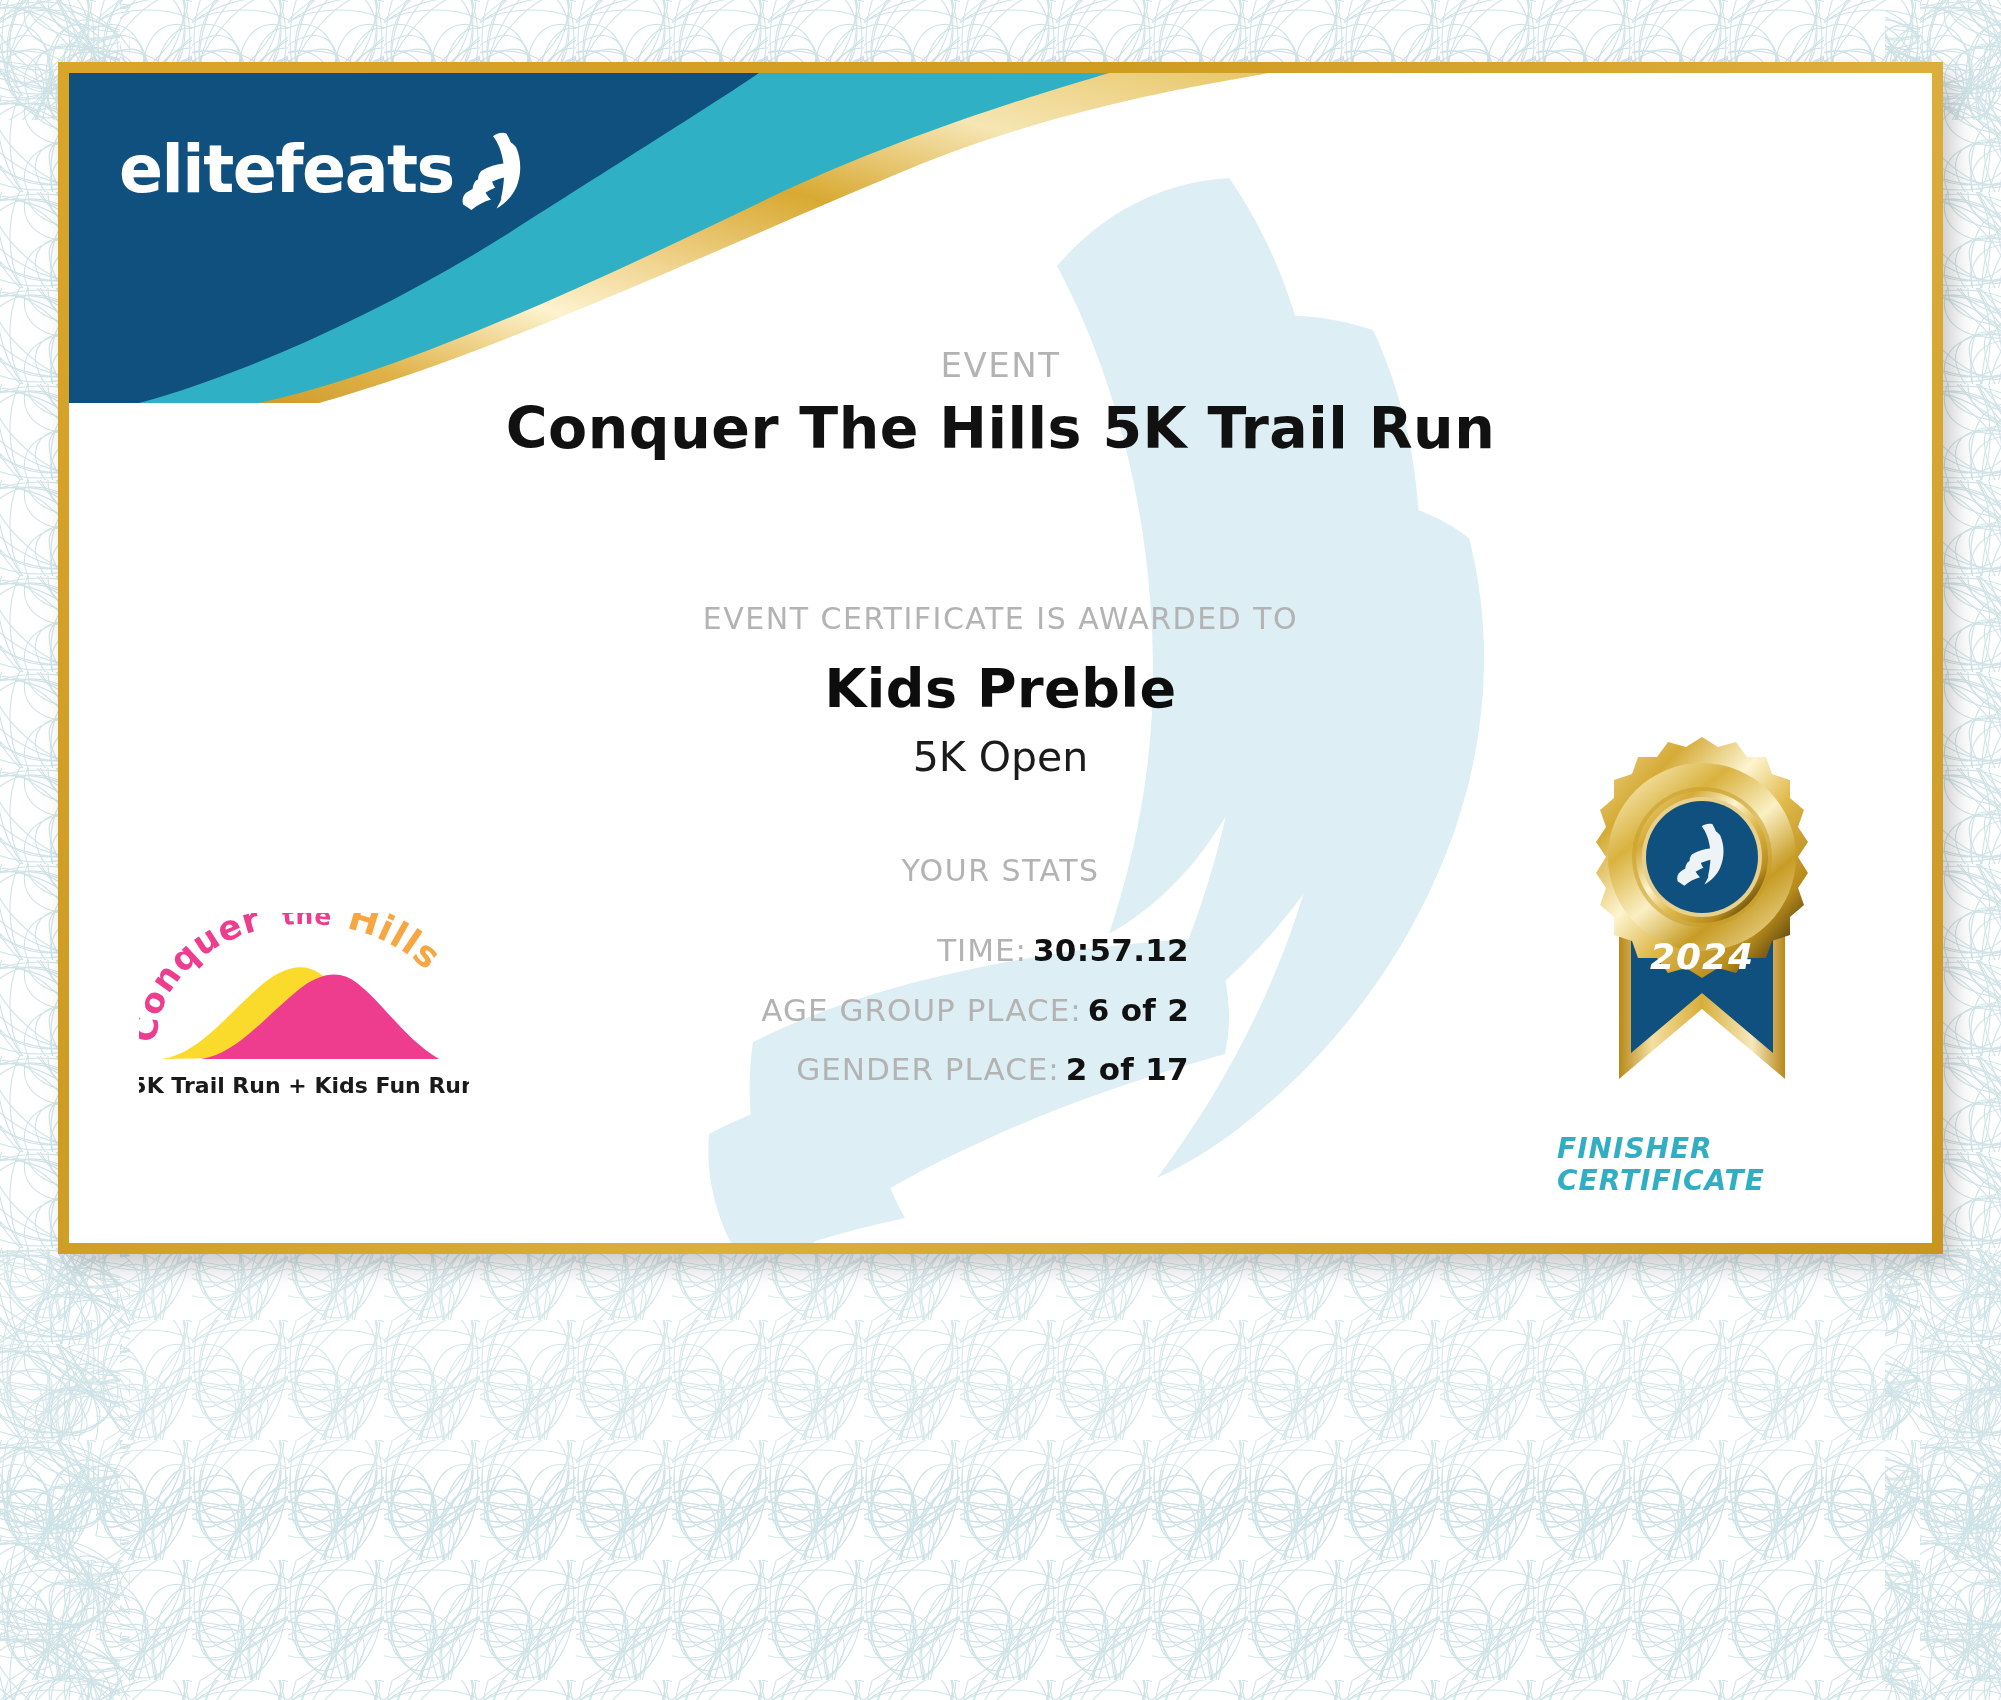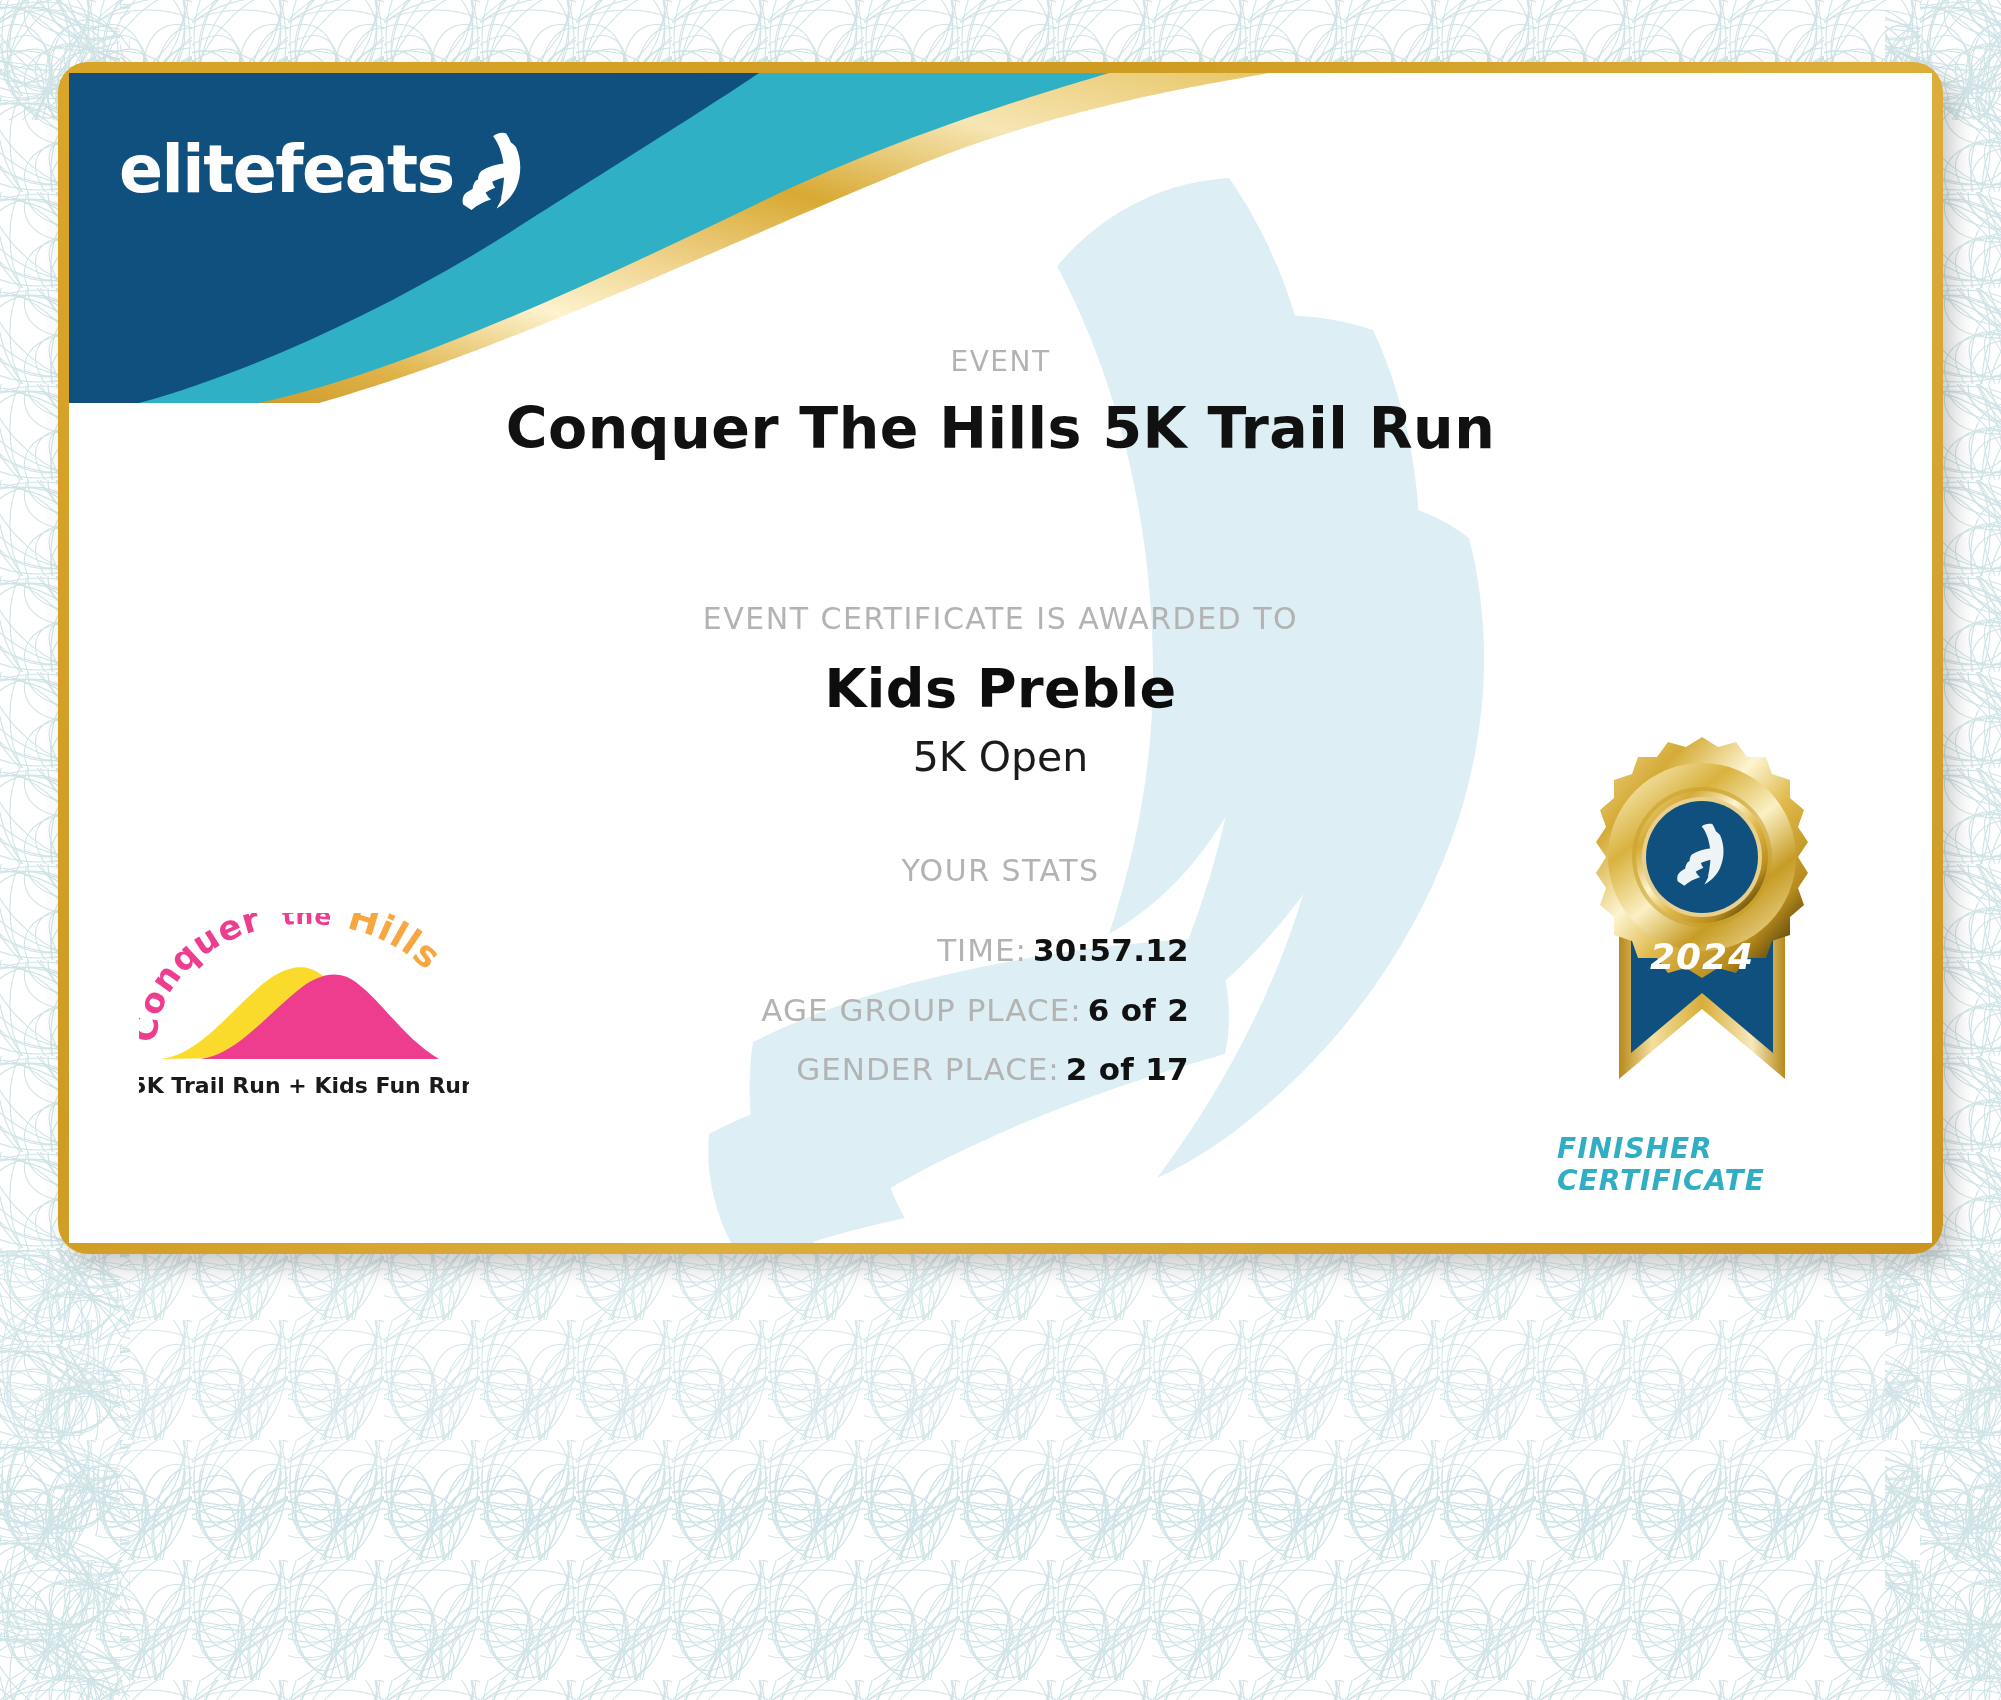--- a/index.html
+++ b/index.html
@@ -31,21 +31,20 @@
   #gold-frame {
     position: absolute;
     left: 58px;
     top: 62px;
     width: 1885px;
     height: 1192px;
     background: linear-gradient(135deg,#d9a62a 0%,#cf9c22 35%,#dcae3c 60%,#c9951f 100%);
     padding: 11px;
     box-shadow: 10px 12px 22px rgba(80,80,80,0.30);
     z-index: 2;
-    border-radius: 30px;
   }
 
   #paper {
     position: relative;
     width: 100%;
     height: 100%;
     background: #ffffff;
     overflow: hidden;
   }
 
@@ -100,21 +99,21 @@
     text-align: center;
   }
 
   .label-caps {
     font-family: "DejaVu Sans", sans-serif;
     color: #b3b3b3;
     font-weight: 500;
     letter-spacing: 1.5px;
   }
 
-  #event-label { top: 272px; font-size: 28px; }
+  #event-label { top: 272px; font-size: 34px; }
 
   #event-title {
     top: 322px;
     font-family: "DejaVu Sans", sans-serif;
     font-weight: bold;
     font-size: 57px;
     color: #111111;
     letter-spacing: 0.5px;
   }
 

